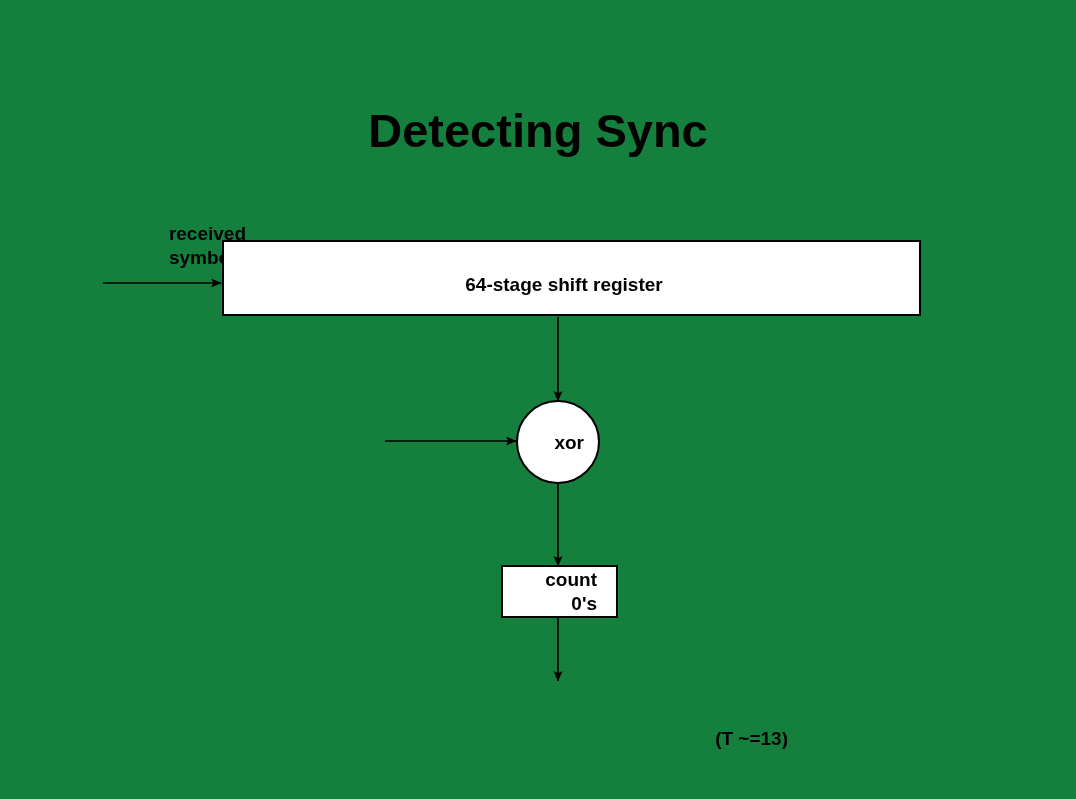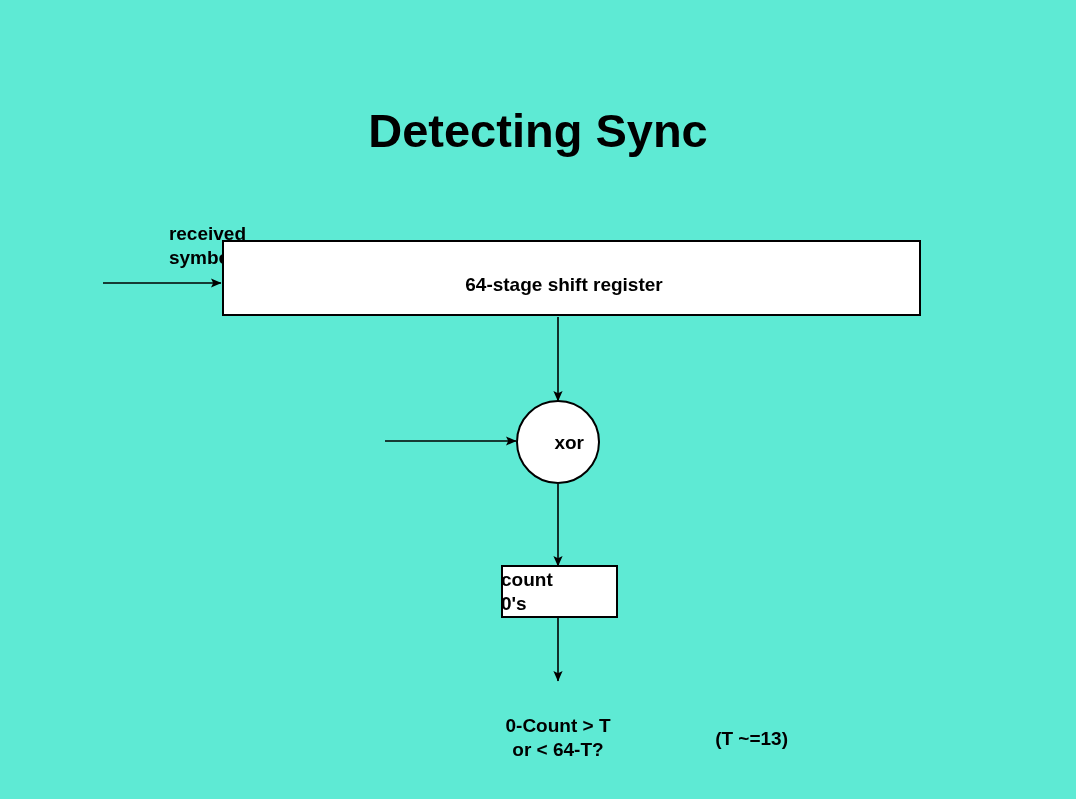--- a/index.html
+++ b/index.html
@@ -8,21 +8,21 @@
     background: #ffffff;
   }
   body {
     font-family: "Liberation Sans", sans-serif;
     color: #000000;
   }
   #slide {
     position: relative;
     width: 1076px;
     height: 799px;
-    background: #5eead4;
+    background: #15803d;
     overflow: hidden;
   }
   .abs { position: absolute; }
 
   
   #slide-title {
     left: 0;
     top: 103px;
     width: 1076px;
     text-align: center;
@@ -100,21 +100,21 @@
     width: 117px;
     height: 53px;
     border: 2px solid #000000;
     box-sizing: border-box;
     background: #ffffff;
   }
   #count-label {
     left: 501px;
     top: 568px;
     width: 96px;
-    text-align: left;
+    text-align: right;
   }
 
   
   #decision-label {
     left: 458px;
     top: 714px;
     width: 200px;
     text-align: center;
   }
   #threshold-label {
@@ -165,18 +165,16 @@
   <div id="shift-register-label" class="abs diagram-label">64-stage shift register</div>
 
 
   <div id="xor-circle" class="abs"></div>
   <div id="xor-label" class="abs diagram-label">xor</div>
 
   <div id="count-box" class="abs"></div>
   <div id="count-label" class="abs diagram-label">count
 0's</div>
 
-  <div id="decision-label" class="abs diagram-label">0-Count &gt; T
-or &lt; 64-T?</div>
 
   <div id="threshold-label" class="abs diagram-label">(T ~=13)</div>
 
 </div>
 
 </body></html>

